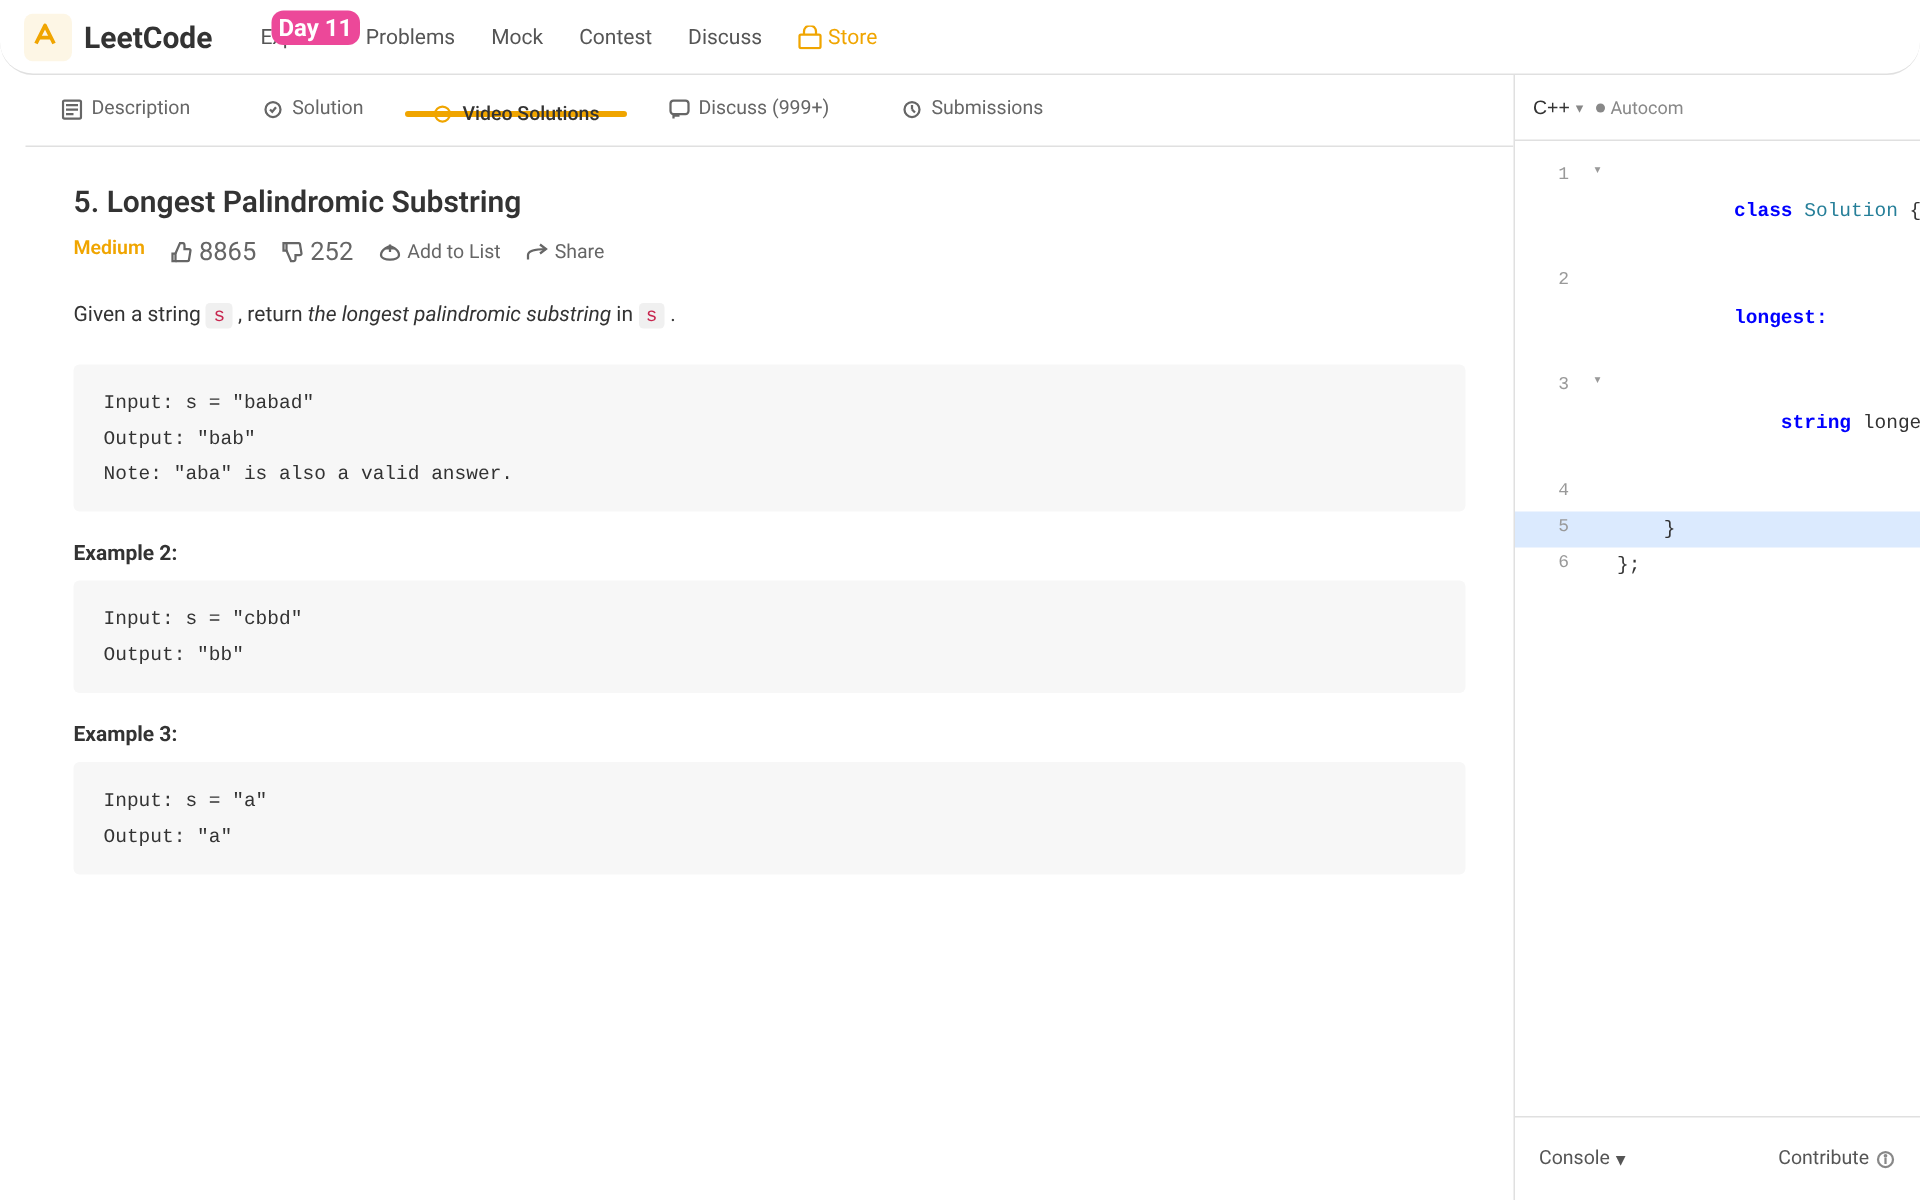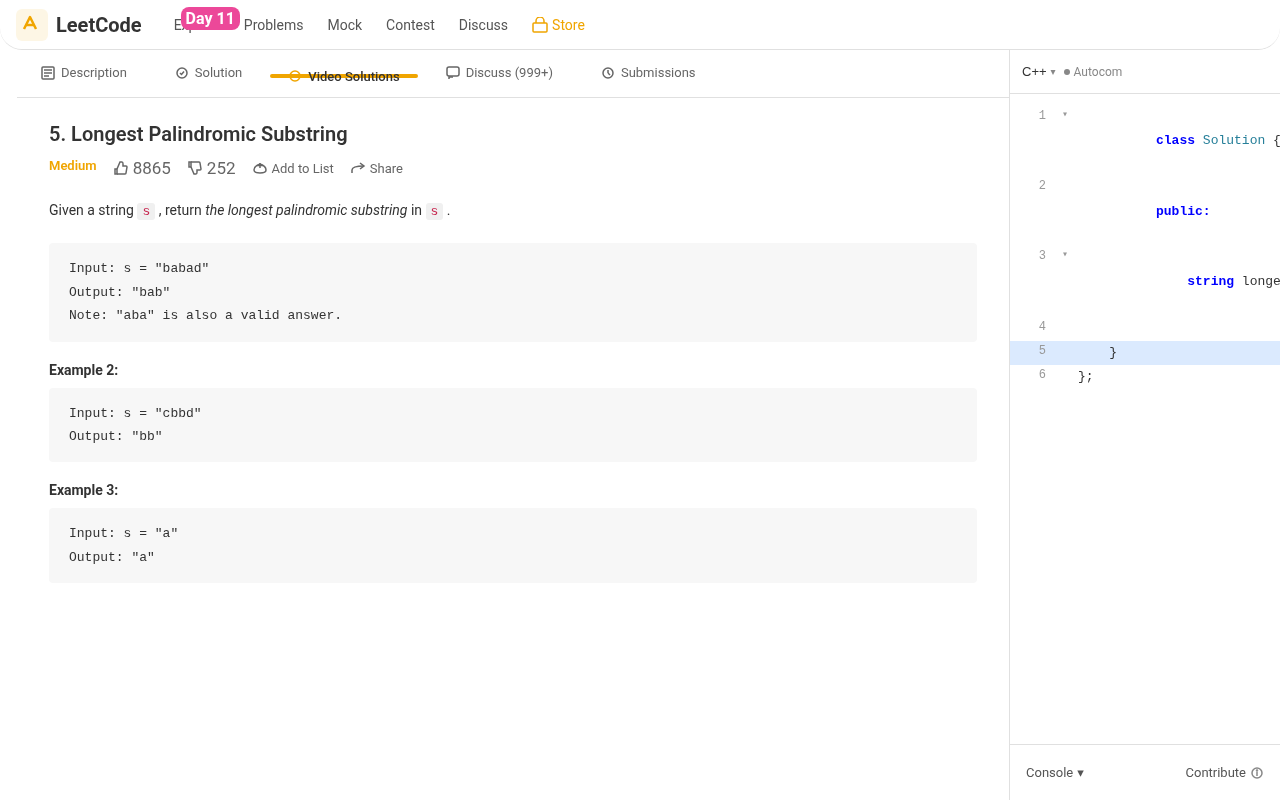--- a/index.html
+++ b/index.html
@@ -284,21 +284,21 @@
         <span class="line-arrow">▾</span>
         <span class="code-text">
           <span class="kw-class">class </span><span class="kw-name">Solution</span><span> {</span>
         </span>
       </div>
 
       <div class="code-line">
         <span class="line-number">2</span>
         <span class="line-arrow"></span>
         <span class="code-text">
-          <span class="kw-public">public:</span>
+          <span class="kw-public">longest:</span>
         </span>
       </div>
 
       <div class="code-line">
         <span class="line-number">3</span>
         <span class="line-arrow">▾</span>
         <span class="code-text">
           <span>    </span><span class="kw-string">string</span><span> longes</span>
         </span>
       </div>

